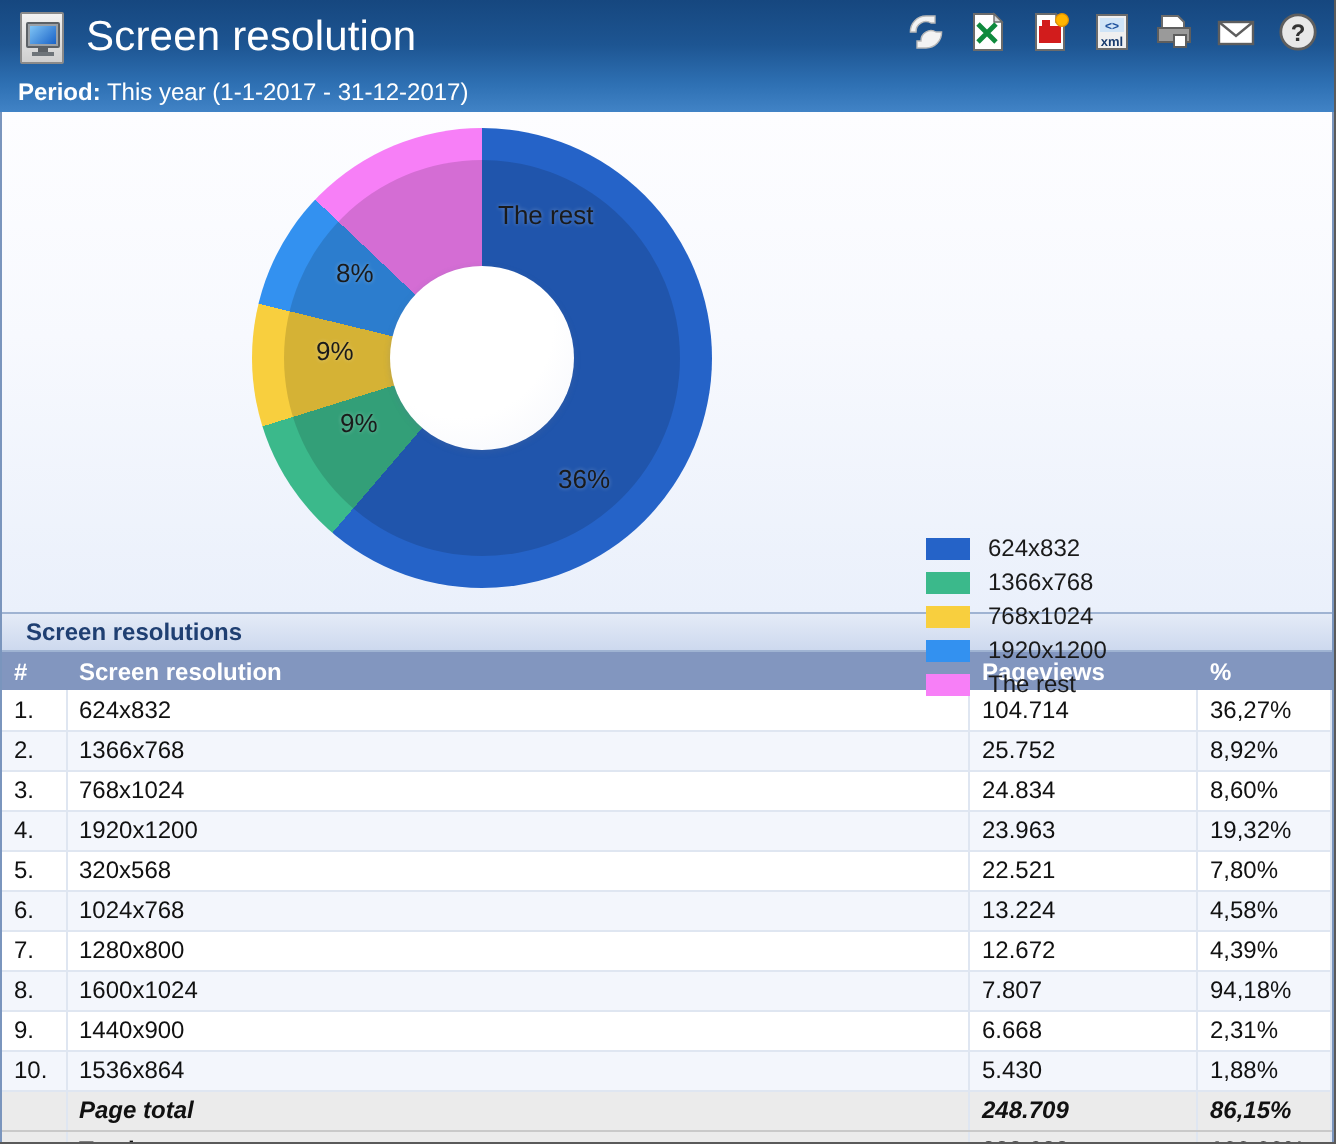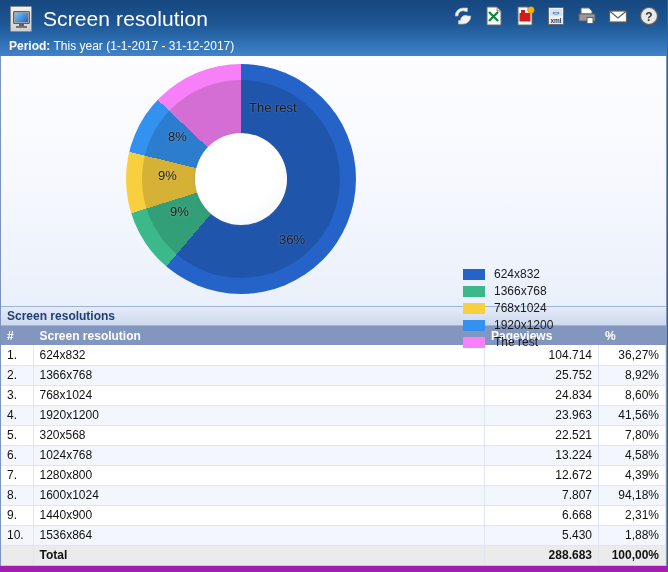--- a/index.html
+++ b/index.html
@@ -191,21 +191,21 @@
   }
   .section-title {
     height: 20px;
     background: linear-gradient(to bottom,#e4ebf7,#cdd9ee);
     border-top: 1px solid #9fb3d2;
     border-bottom: 1px solid #9fb3d2;
     color: #1F3F72;
     font-size: 12px;
     font-weight: bold;
     line-height: 19px;
-    padding-left: 6px;
+    padding-left: 12px;
   }
 
   table.grid {
     width: 100%;
     border-collapse: collapse;
     font-size: 12px;
     table-layout: fixed;
   }
   table.grid th {
     background: #8296bf;
@@ -222,21 +222,21 @@
   table.grid td {
     height: 20px;
     padding: 0 6px;
     color: #111111;
     border-bottom: 1px solid #dfe6f1;
     border-right: 1px solid #dfe6f1;
     vertical-align: middle;
     overflow: hidden;
     white-space: nowrap;
   }
-  table.grid td.num { text-align: right; }
+  table.grid td.num { text-align: left; }
   tr.odd td { background: #ffffff; }
   tr.even td { background: #f3f6fc; }
 
   tr.pagetotal td {
     background: #ebebeb;
     font-style: italic;
     font-weight: bold;
     border-bottom: 1px solid #c9c9c9;
   }
   tr.total td {
@@ -404,21 +404,21 @@
           <tr class="odd">
             <td>3.</td>
             <td>768x1024</td>
             <td class="num">24.834</td>
             <td class="num">8,60%</td>
           </tr>
           <tr class="even">
             <td>4.</td>
             <td>1920x1200</td>
             <td class="num">23.963</td>
-            <td class="num">41,56%</td>
+            <td class="num">19,32%</td>
           </tr>
           <tr class="odd">
             <td>5.</td>
             <td>320x568</td>
             <td class="num">22.521</td>
             <td class="num">7,80%</td>
           </tr>
           <tr class="even">
             <td>6.</td>
             <td>1024x768</td>
@@ -442,20 +442,26 @@
             <td>1440x900</td>
             <td class="num">6.668</td>
             <td class="num">2,31%</td>
           </tr>
           <tr class="even">
             <td>10.</td>
             <td>1536x864</td>
             <td class="num">5.430</td>
             <td class="num">1,88%</td>
           </tr>
+          <tr class="pagetotal">
+            <td></td>
+            <td>Page total</td>
+            <td class="num">248.709</td>
+            <td class="num">86,15%</td>
+          </tr>
           <tr class="total">
             <td></td>
             <td>Total</td>
             <td class="num">288.683</td>
             <td class="num">100,00%</td>
           </tr>
         </tbody>
     </table>
   </div>
 

